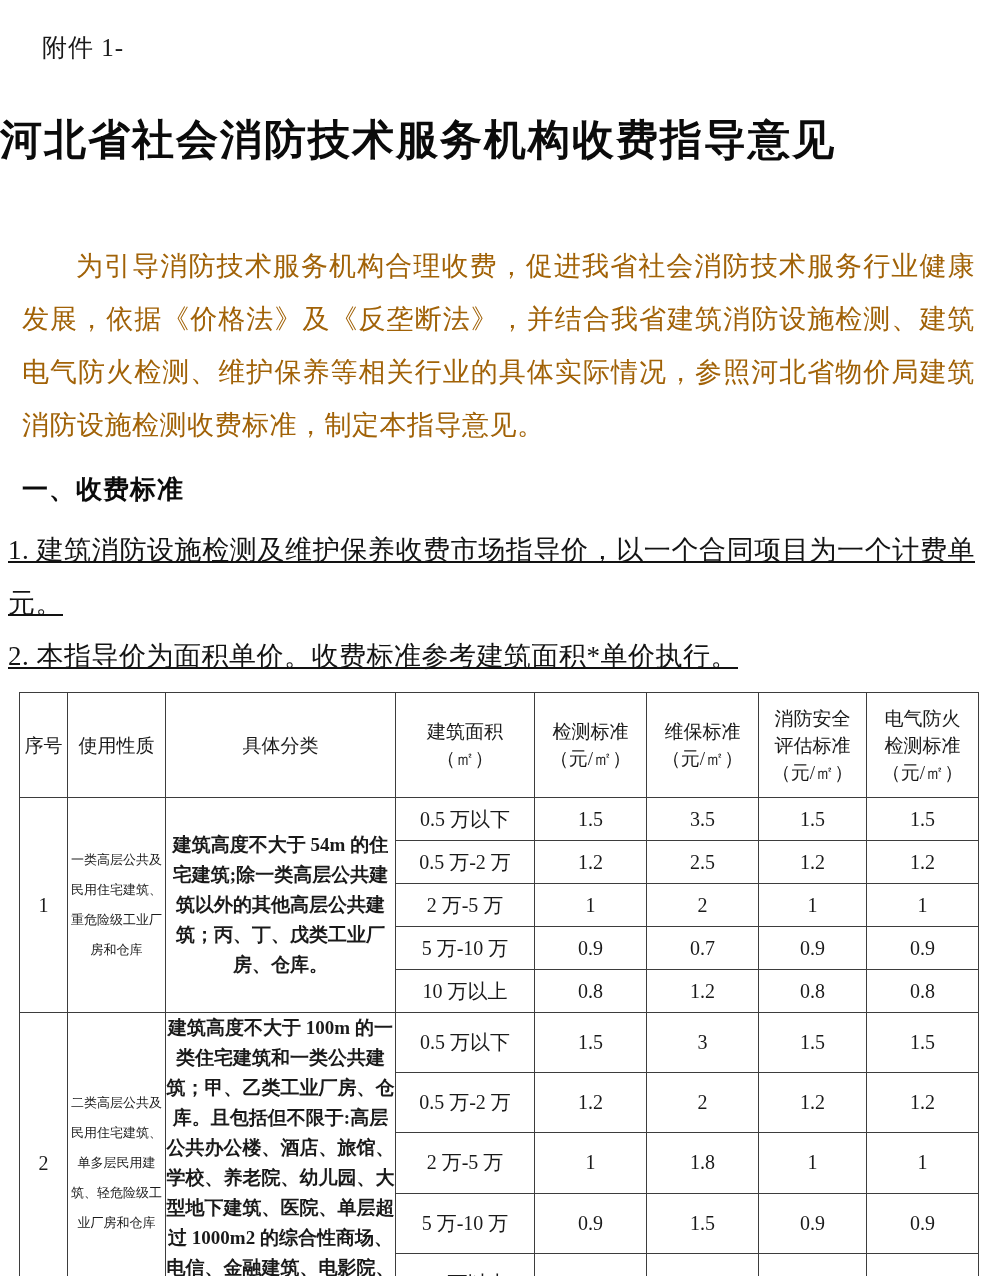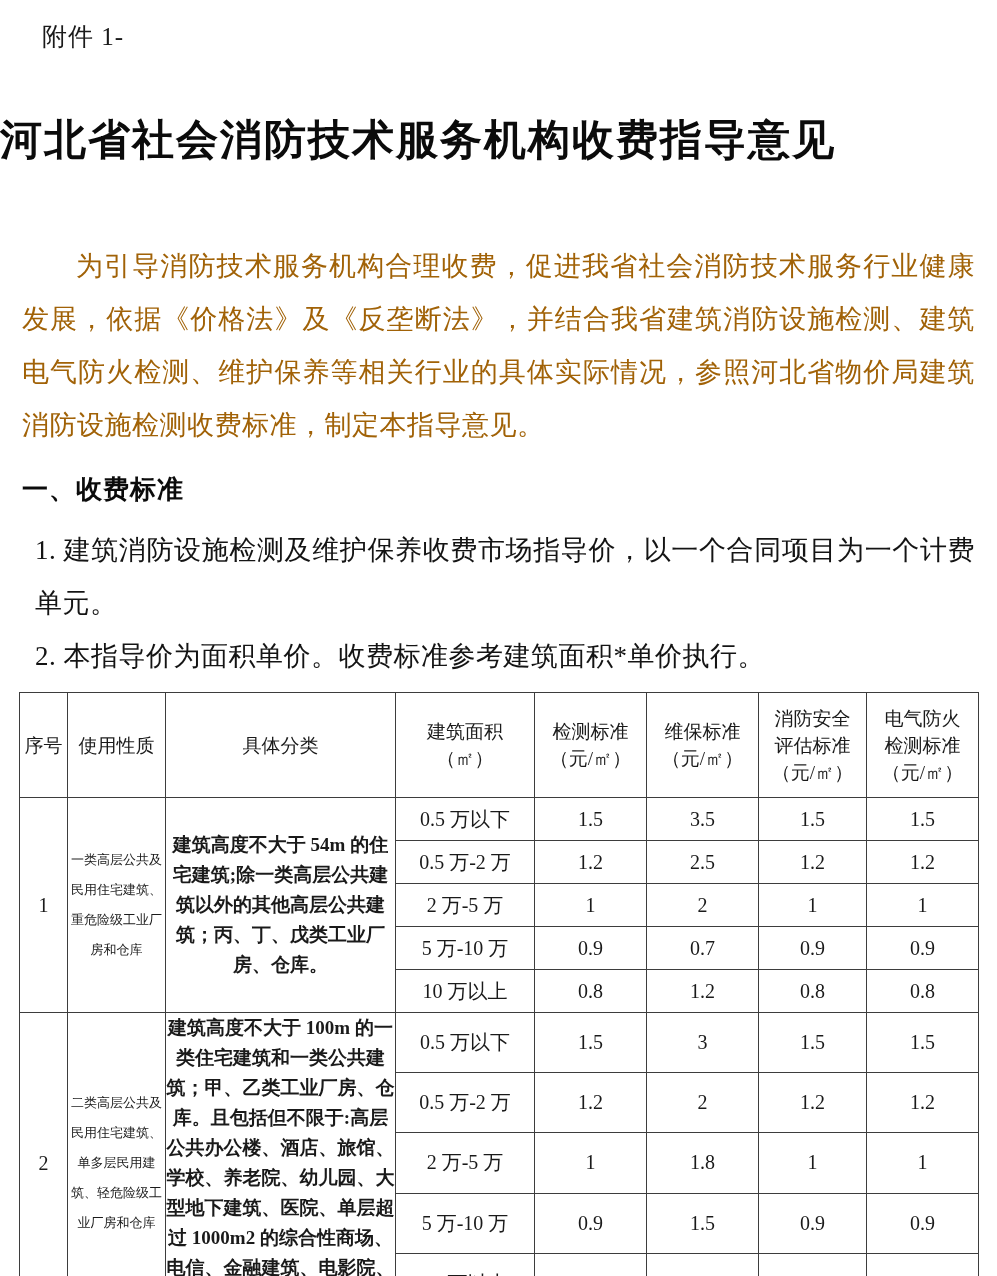--- a/index.html
+++ b/index.html
@@ -19,21 +19,21 @@
     position: relative;
     width: 997px;
     height: 1276px;
     box-sizing: border-box;
   }
 
   
   .attachment-label {
     position: absolute;
     left: 42px;
-    top: 20px;
+    top: 31px;
     font-size: 25px;
     letter-spacing: 1px;
     color: #1a1a1a;
     white-space: nowrap;
   }
 
   
   .doc-title {
     position: absolute;
     left: 0;
@@ -71,23 +71,24 @@
     font-size: 26px;
     font-weight: bold;
     letter-spacing: 1px;
     font-family: "Liberation Sans", "DejaVu Sans", sans-serif;
     color: #0b0b0b;
   }
 
   
   .items-block {
     position: absolute;
-    left: 35px;
+    left: 8px;
     right: 22px;
     top: 524px;
+    text-decoration: underline;
   }
   .item {
     font-size: 27px;
     line-height: 53px;
     text-align: justify;
     letter-spacing: 0.5px;
     color: #141414;
   }
 
   

